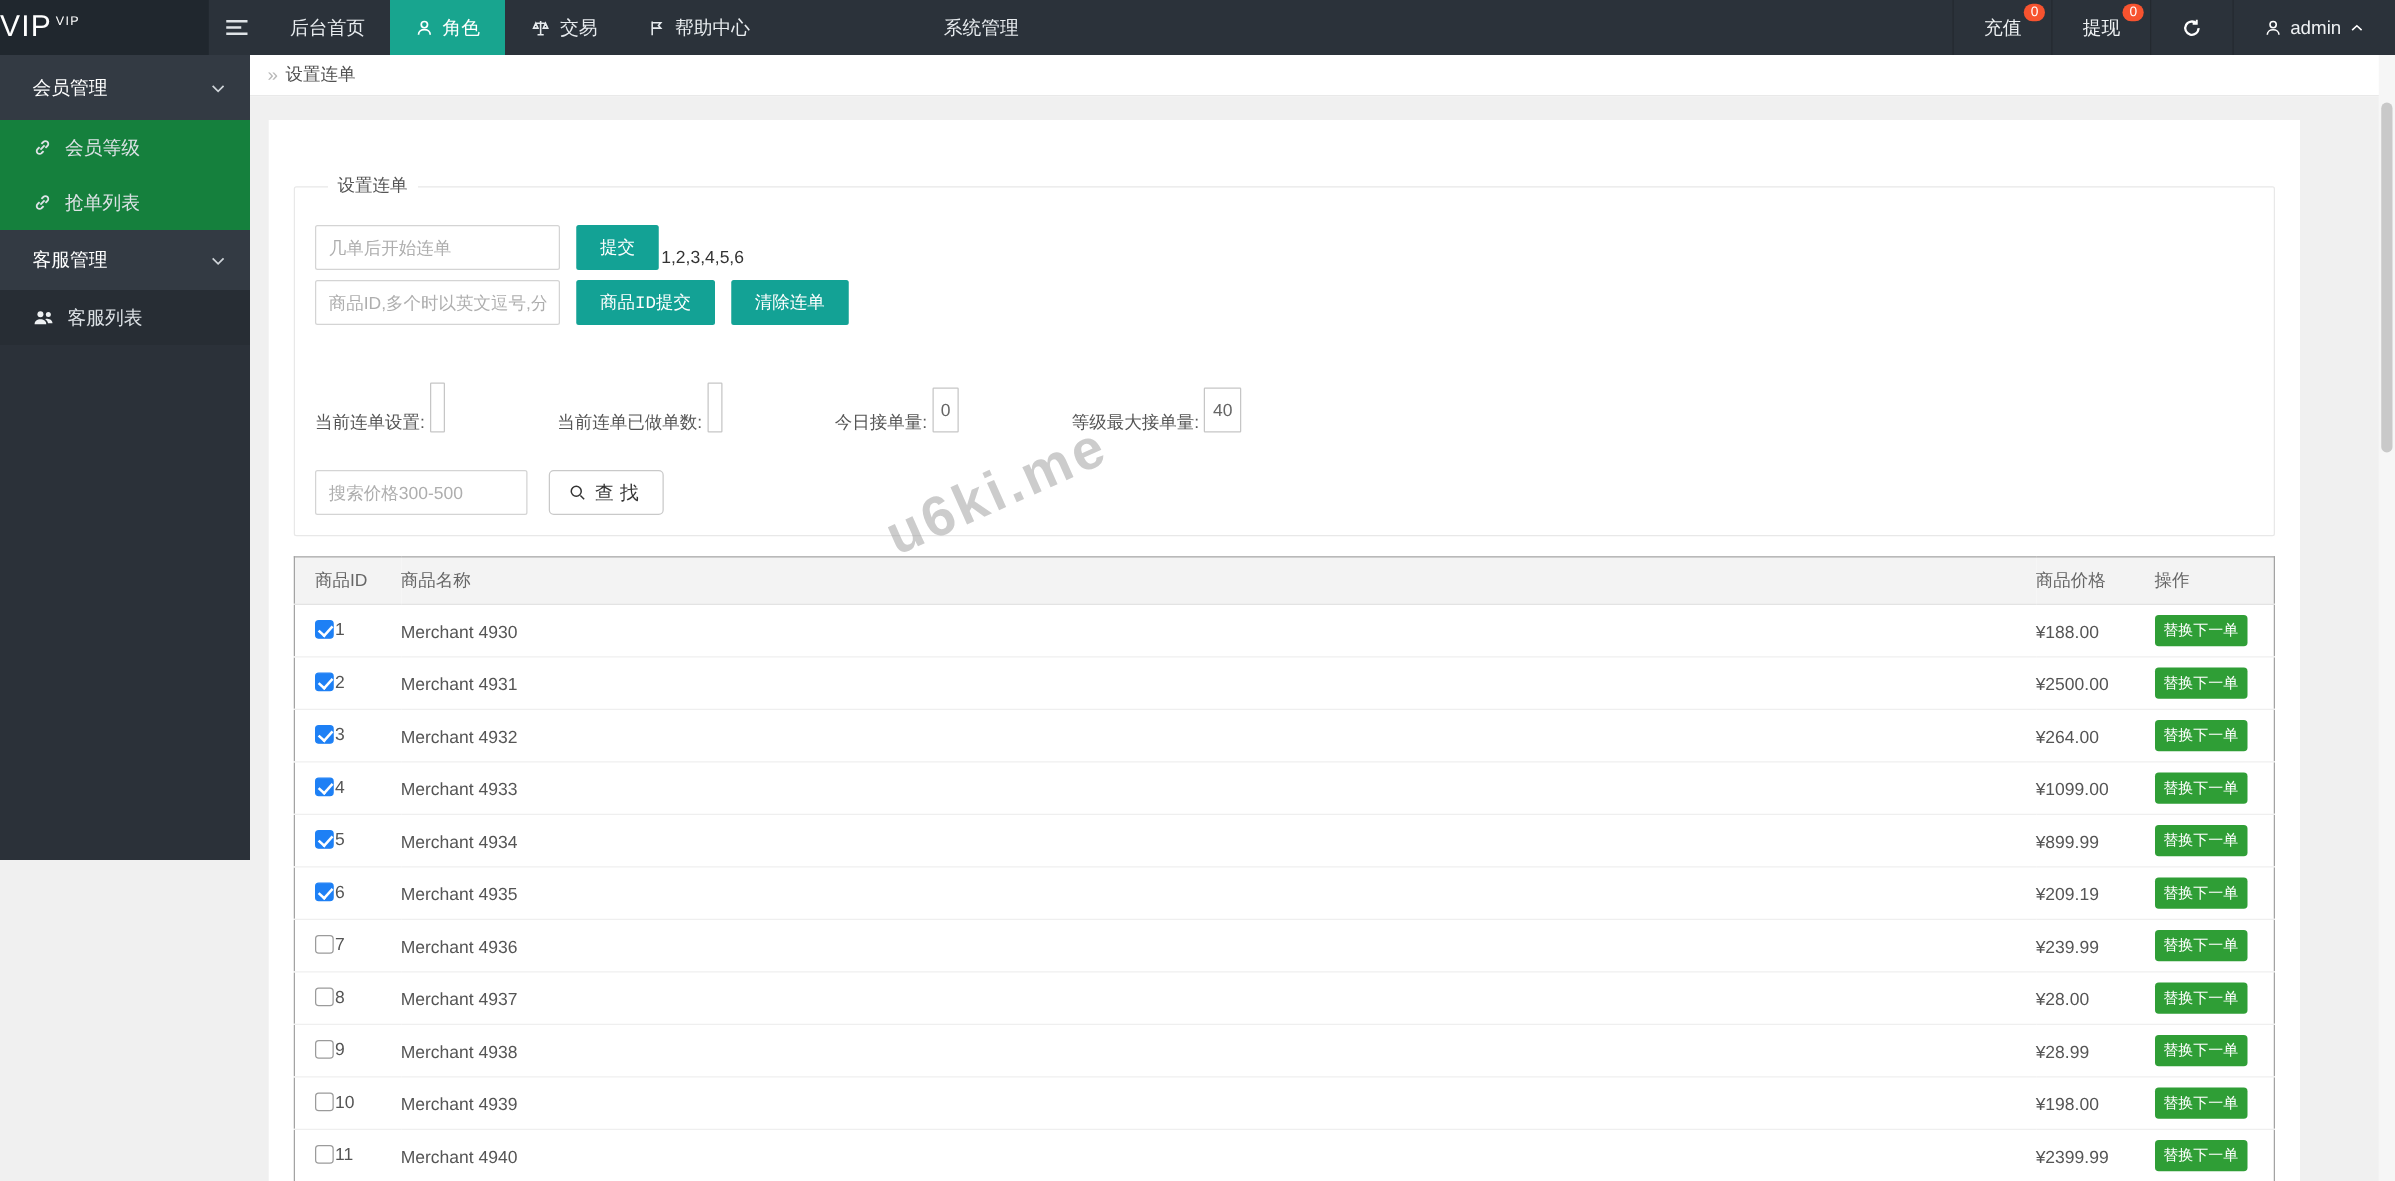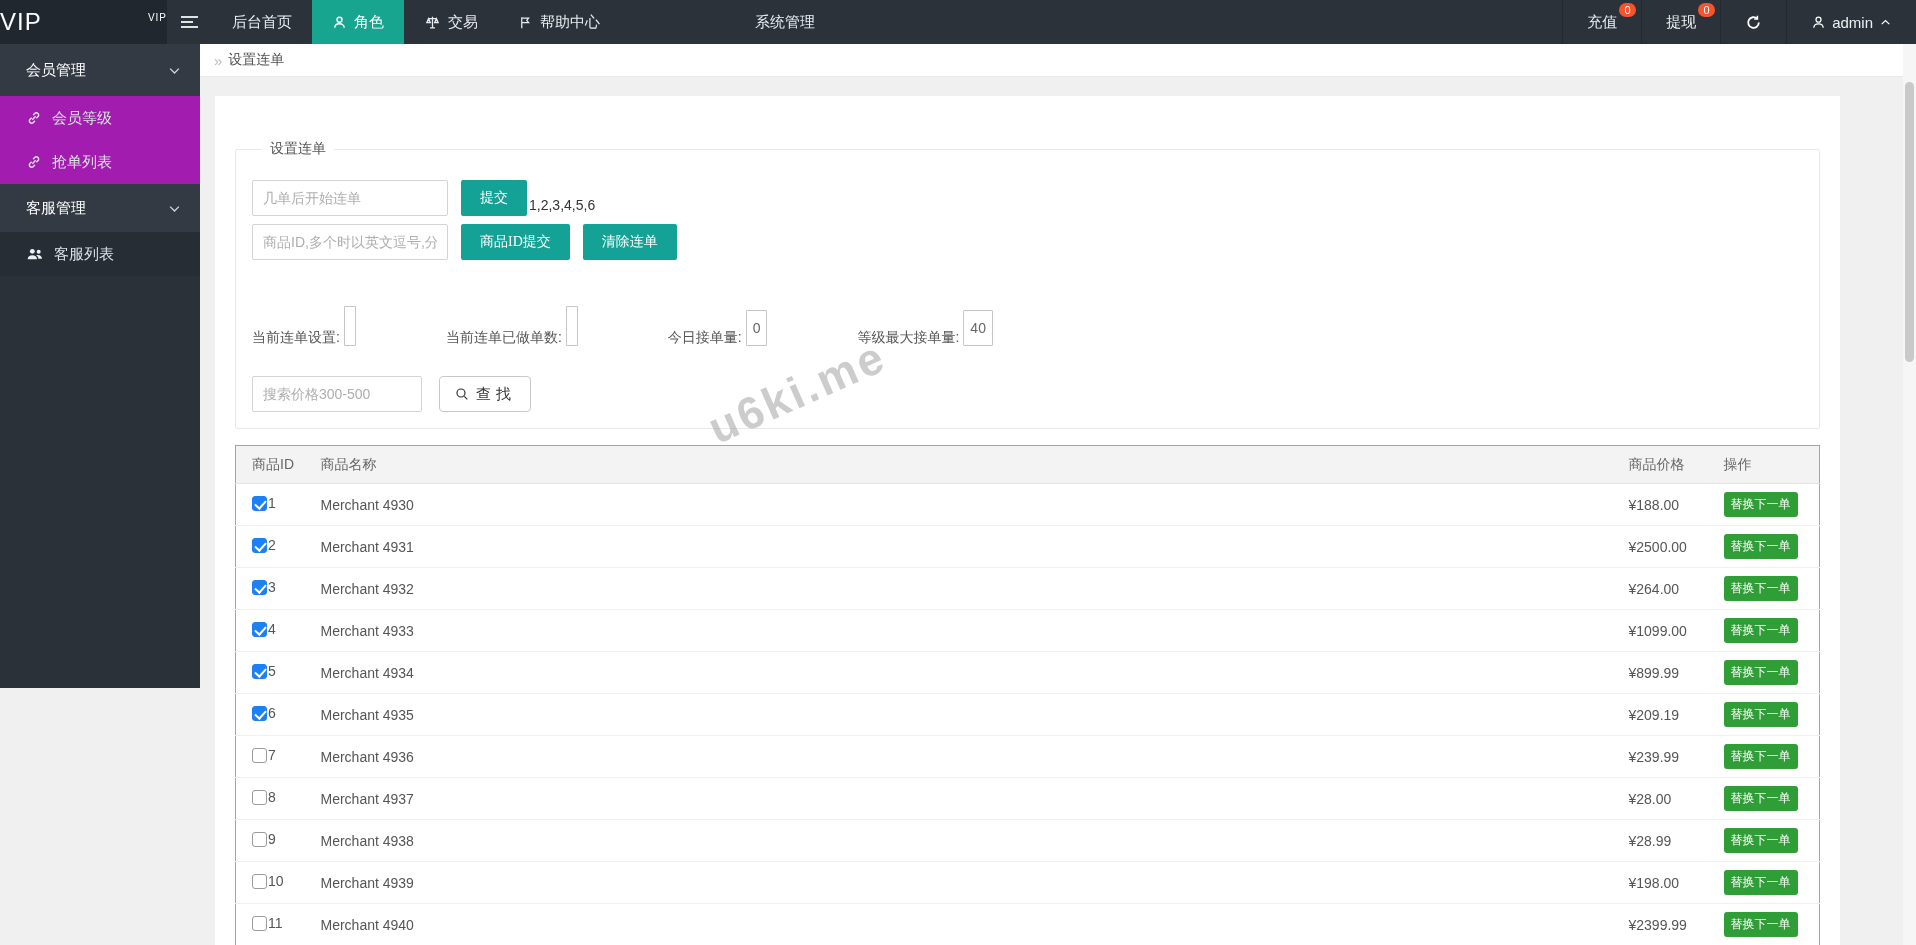--- a/index.html
+++ b/index.html
@@ -3,21 +3,21 @@
 <meta charset="utf-8">
 <style>
   * { margin:0; padding:0; box-sizing:border-box; }
   html,body { width:1916px; height:945px; overflow:hidden;
     font-family:"Liberation Sans","DejaVu Sans",sans-serif; background:#f0f0f0; }
 
   
   .navbar { position:absolute; top:0; left:0; width:1916px; height:44px;
     background:#2b323a; display:flex; align-items:stretch; z-index:30; }
   .logo { width:167px; background:#20272e; color:#fff; display:flex;
-    align-items:center; justify-content:space-between; font-size:24px; letter-spacing:1px; }
+    align-items:center; justify-content:flex-start; font-size:24px; letter-spacing:1px; }
   .logo sup { font-size:10px; margin-left:3px; margin-top:-10px; }
   .nav-left { display:flex; align-items:stretch; }
   .nav-item { display:flex; align-items:center; gap:7px; padding:0 20px;
     color:#e8ecef; font-size:15px; cursor:pointer; }
   .nav-item.active { background:#18a58f; color:#fff; }
   .nav-item.sys { margin-left:115px; }
   .burger { display:flex; flex-direction:column; justify-content:center; gap:3px;
     padding:0 14px; cursor:pointer; }
   .burger i { display:block; width:17px; height:2px; background:#dfe3e6; }
   .burger i:nth-child(2){ width:12px; }
@@ -30,21 +30,21 @@
   .usr { gap:6px; }
   svg.icn { display:block; }
 
   
   .sidebar { position:absolute; top:44px; left:0; width:200px; height:644px;
     background:#2b3139; z-index:20; }
   .side-group { height:52px; display:flex; align-items:center; padding:0 18px 0 26px;
     background:#333a43; color:#fff; font-size:15px; cursor:pointer; justify-content:space-between; }
   .side-group + .side-group, .g2 { height:48px; }
   .side-item { height:44px; display:flex; align-items:center; gap:10px;
-    padding:0 26px; color:#dde2e6; font-size:15px; cursor:pointer; background:#a21caf; }
+    padding:0 26px; color:#dde2e6; font-size:15px; cursor:pointer; background:#15803d; }
   .side-item.active { background:#14a195; color:#fff; }
   .side-item.dark { background:#272d34; }
 
   
   .content { position:absolute; top:44px; left:200px; width:1716px; height:901px; }
   .breadcrumb { height:33px; background:#fff; border-bottom:1px solid #e9e9e9;
     display:flex; align-items:center; padding-left:14px; gap:6px; }
   .crumb-ico { color:#b9b9b9; font-size:15px; }
   .crumb-txt { color:#515151; font-size:14px; }
 
@@ -57,21 +57,21 @@
 
   .frow { display:flex; align-items:center; }
   .rowA { margin-top:8px; }
   .rowB { margin-top:8px; }
   .inp { height:36px; border:1px solid #d4d4d4; border-radius:2px; padding:0 10px;
     font-size:14px; color:#333; width:196px; outline:none;
     font-family:"Liberation Sans","DejaVu Sans",sans-serif; }
   .inp::placeholder { color:#aeaeae; }
   .btn-teal { height:36px; background:#13a295; color:#fff; border:none; border-radius:2px;
     padding:0 19px; font-size:14px; margin-left:13px; cursor:pointer;
-    font-family:Liberation Serif, serif; }
+    font-family:Liberation Mono, monospace; }
   .hint { align-self:flex-end; font-size:14px; color:#333; margin:0 12px 3px 2px; }
 
   .rowC { margin-top:46px; align-items:flex-end; gap:90px; }
   .stat { display:flex; align-items:flex-end; gap:4px; }
   .stat-label { font-size:14px; color:#555; line-height:18px; }
   .stat-box { min-width:12px; height:40px; border:1px solid #c6c6c6; border-radius:1px;
     display:inline-flex; align-items:center; justify-content:center;
     font-size:14px; color:#666; padding:0 6px; background:#fff; }
   .stat-box.slim { width:12px; padding:0; }
   .stat-box.short { height:36px; }

